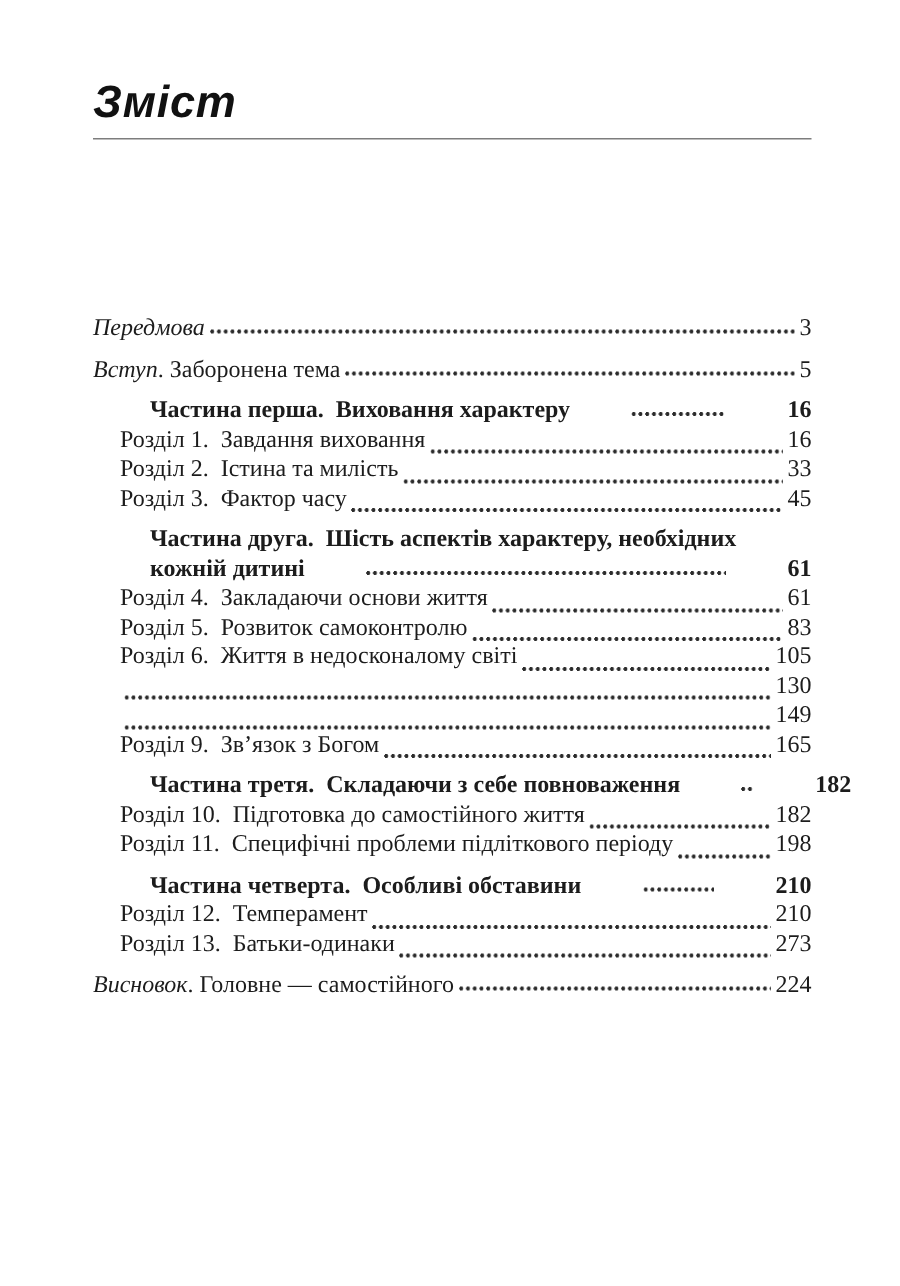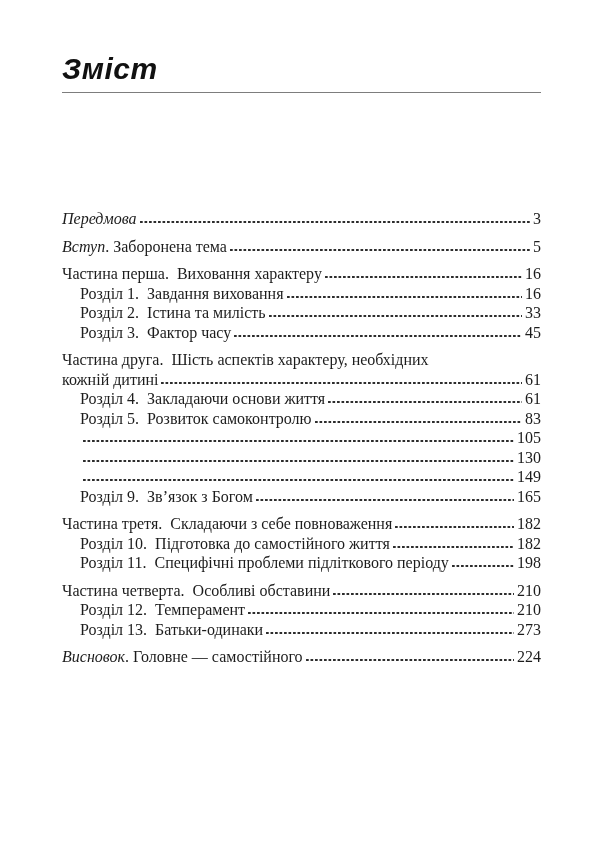--- a/index.html
+++ b/index.html
@@ -39,22 +39,22 @@
     margin-top: 116px;
   }
   .row {
     display: flex;
     align-items: baseline;
     font-size: 16px;
     line-height: 19.5px;
     white-space: nowrap;
   }
   .row.gap { margin-top: 8px; }
-  .row.indent { padding-left: 18px; }
-  .row.section { font-weight: normal; }
+  .row.indent { padding-left: 18px; align-items: flex-end; }
+  .row.section { font-weight: bold; gap: 38px; }
   .entry-lead { font-style: italic; }
   .leader {
     flex: 1 1 auto;
     min-width: 8px;
     height: 4px;
     margin: 0 3px 0 3px;
     background-image: radial-gradient(circle at 1.5px 50%, #2b2b2b 1.15px, transparent 1.5px);
     background-size: 4.5px 4px;
     background-repeat: repeat-x;
     background-position: left center;
@@ -122,20 +122,21 @@
     <span class="entry-page">61</span>
   </div>
       <div class="row plain indent">
     <span class="entry-lead"></span>
         <span class="entry-text">Розділ 5.&nbsp; Розвиток самоконтролю </span>
     <span class="leader"></span>
     <span class="entry-page">83</span>
   </div>
       <div class="row plain indent">
     <span class="entry-lead"></span>
+        <span class="entry-text">Розділ 6.&nbsp; Життя в недосконалому світі</span>
     <span class="leader"></span>
     <span class="entry-page">105</span>
   </div>
       <div class="row plain indent">
     <span class="entry-lead"></span>
     <span class="leader"></span>
     <span class="entry-page">130</span>
   </div>
       <div class="row plain indent">
     <span class="entry-lead"></span>

